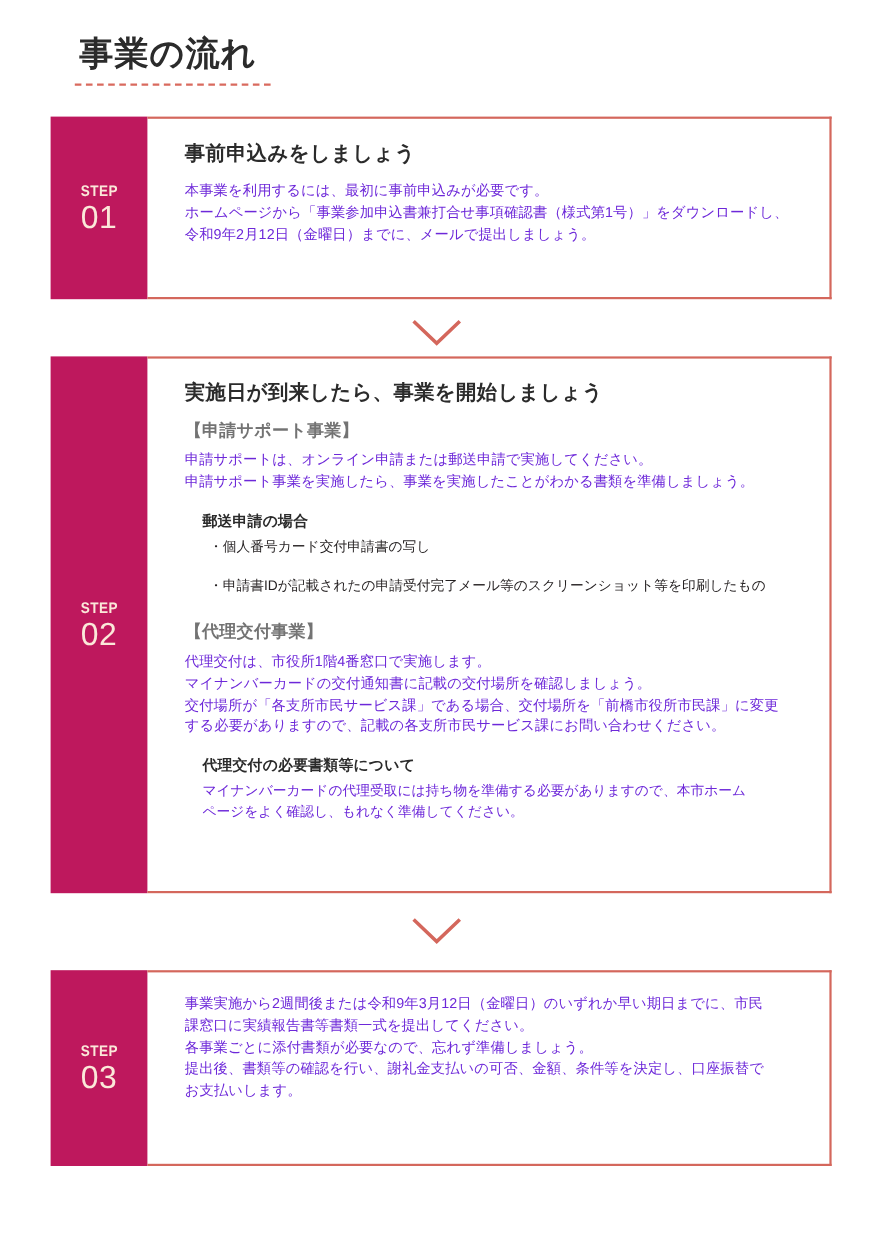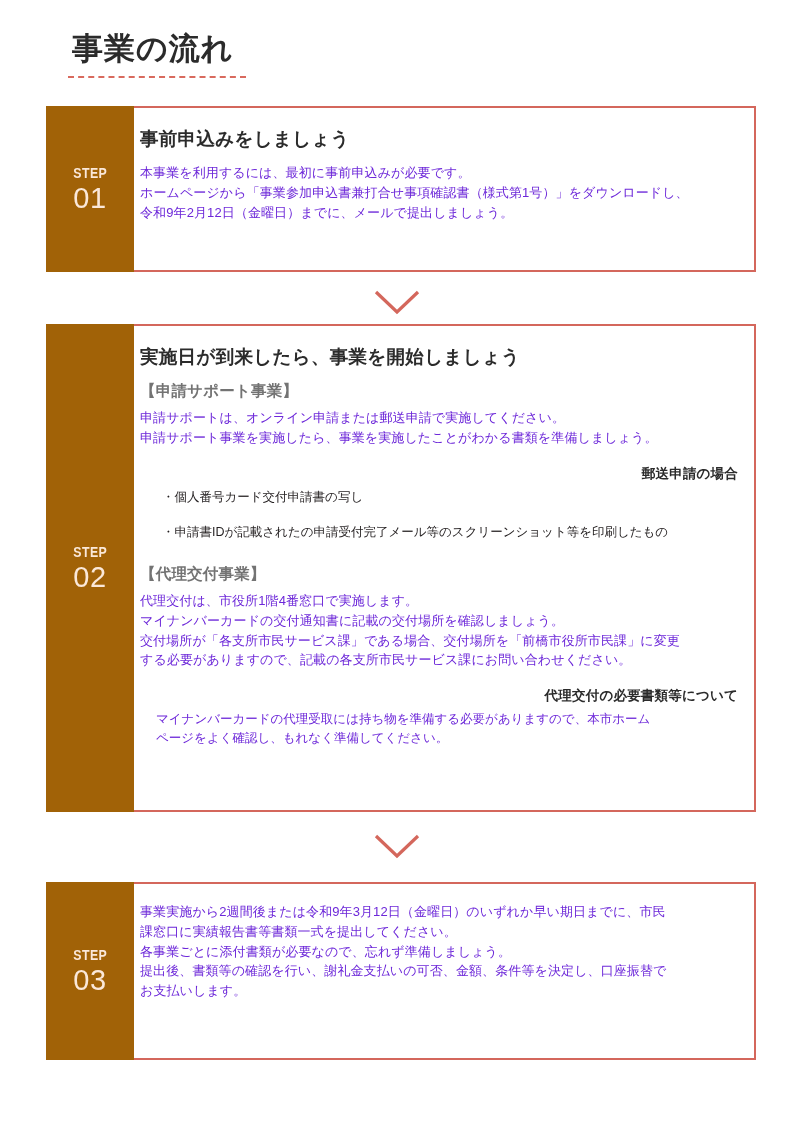--- a/index.html
+++ b/index.html
@@ -44,21 +44,21 @@
     position: absolute;
     left: 46px;
     width: 710px;
     box-sizing: border-box;
     display: flex;
     align-items: stretch;
     background: #ffffff;
   }
   .step-sidebar {
     flex: 0 0 88px;
-    background: #a16207;
+    background: #be185d;
     display: flex;
     flex-direction: column;
     align-items: center;
     justify-content: center;
     color: #fbe8d9;
   }
   .step-word {
     font-size: 14px;
     font-weight: 700;
     letter-spacing: 0.5px;
@@ -70,21 +70,21 @@
     font-size: 29px;
     font-weight: 400;
     line-height: 1;
     letter-spacing: 0.5px;
   }
   .step-body {
     flex: 1 1 auto;
     border: 2px solid #d4675c;
     border-left: none;
     box-sizing: border-box;
-    padding: 18px 16px 16px 6px;
+    padding: 18px 16px 16px 34px;
   }
 
   .step-heading {
     font-size: 18.5px;
     font-weight: 700;
     color: #2b2b2b;
     margin: 0 0 12px 0;
     letter-spacing: 0.3px;
   }
   .body-line {
@@ -110,21 +110,20 @@
     margin: 0 0 6px 0;
     letter-spacing: 0.2px;
   }
   .sub-title {
     font-size: 13.5px;
     font-weight: 700;
     color: #2b2b2b;
     margin: 0 0 5px 0;
     padding-left: 16px;
     letter-spacing: 0.2px;
-    text-align: right;
   }
   .bullet-line {
     font-size: 12.5px;
     line-height: 1.5;
     color: #231f20;
     margin: 0;
     padding-left: 22px;
   }
   .indent-para {
     font-size: 12.5px;

